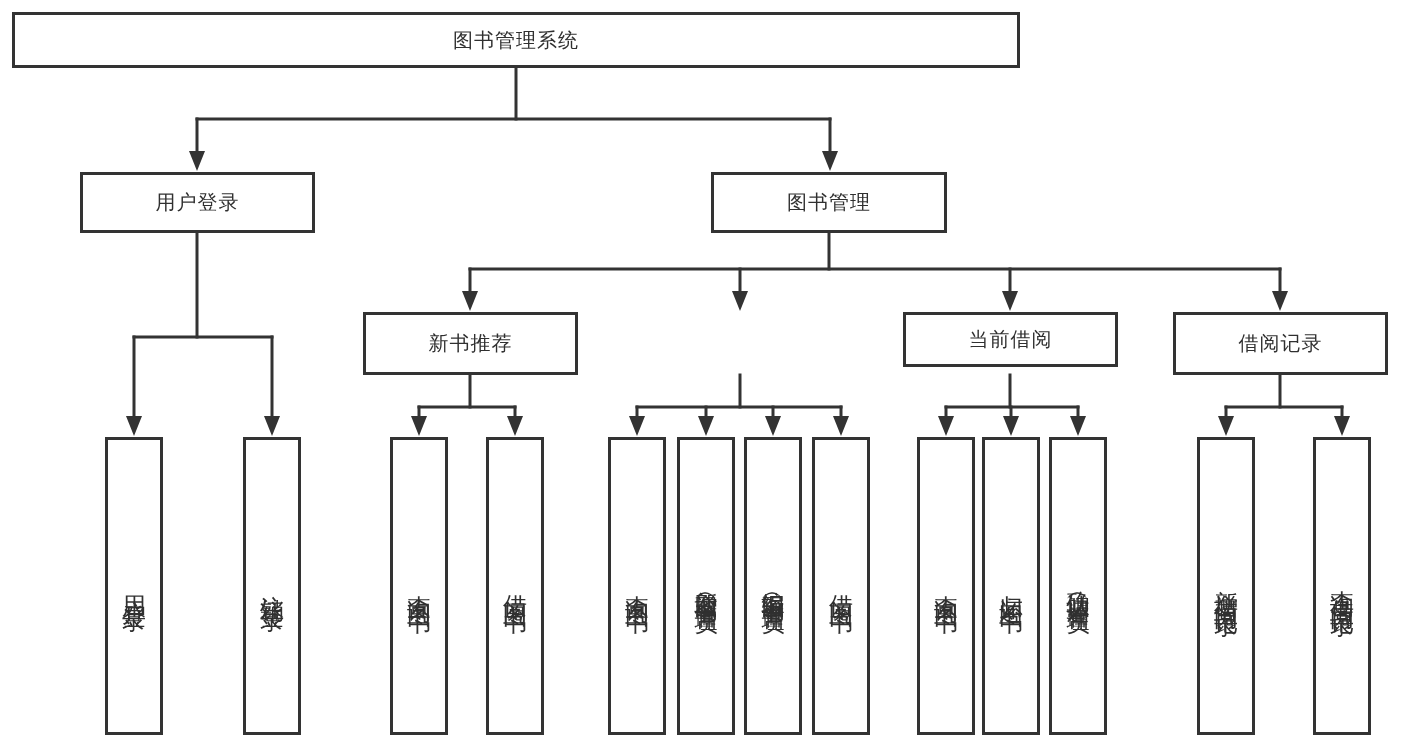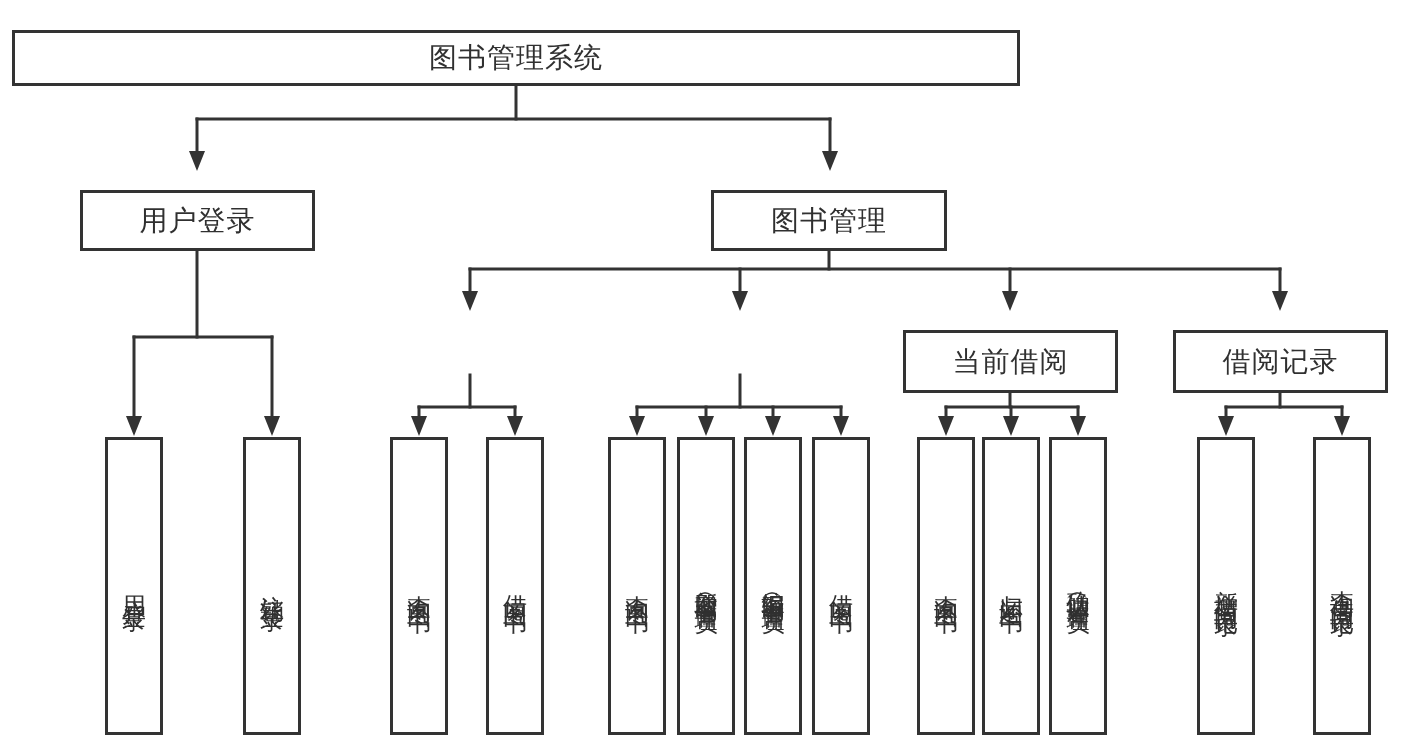--- a/index.html
+++ b/index.html
@@ -20,21 +20,21 @@
   .box {
     position: absolute;
     box-sizing: border-box;
     background: #ffffff;
     border: 3px solid #333333;
     display: flex;
     align-items: center;
     justify-content: center;
     text-align: center;
   }
-  .hbox { font-size: 28px; letter-spacing: 1px; margin-top: 18px; }
+  .hbox { font-size: 20px; letter-spacing: 1px; }
   .vbox {
     width: 58px;
     top: 437px;
     height: 298px;
   }
   .vbox .vtext {
     writing-mode: vertical-rl;
     text-orientation: mixed;
     font-size: 24px;
     letter-spacing: 5px;
@@ -123,21 +123,24 @@
     <span>图书管理系统</span>
   </div>
 
   <div class="box hbox" style="left:80px; top:172px; width:235px; height:61px;">
     <span>用户登录</span>
   </div>
   <div class="box hbox" style="left:711px; top:172px; width:236px; height:61px;">
     <span>图书管理</span>
   </div>
 
-  <div class="box hbox" style="left:903px; top:312px; width:215px; height:63px;">
+  <div class="box hbox" style="left:363px; top:312px; width:215px; height:63px;">
+    <span>新书推荐</span>
+  </div>
+  <div class="box hbox" style="left:903px; top:312px; width:215px; height:55px;">
     <span>当前借阅</span>
   </div>
   <div class="box hbox" style="left:1173px; top:312px; width:215px; height:63px;">
     <span>借阅记录</span>
   </div>
 
   <div class="box vbox" style="left:105px;">
     <span class="vtext">用户登录</span>
   </div>
   <div class="box vbox" style="left:243px;">

